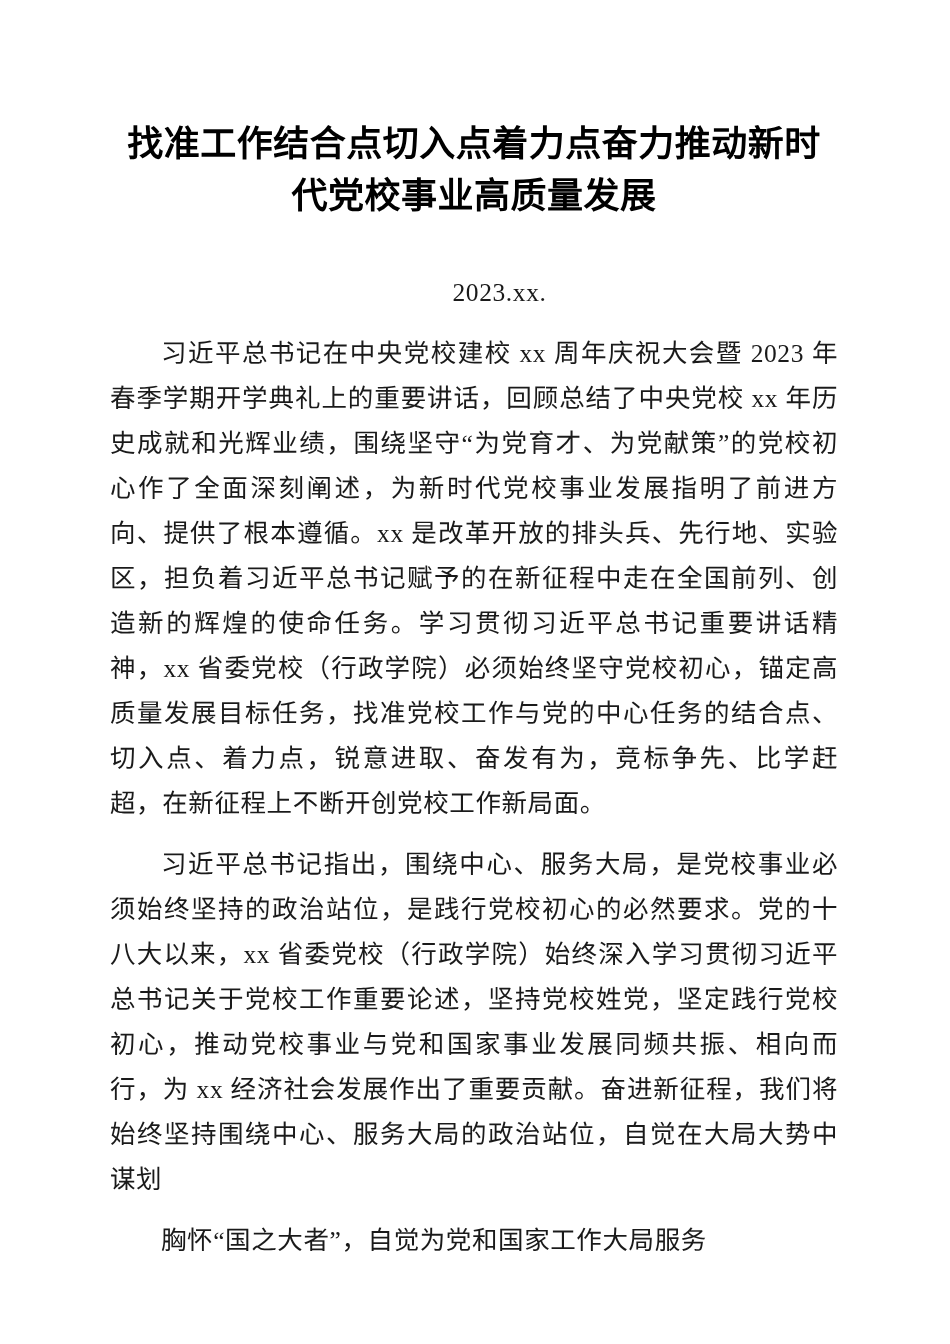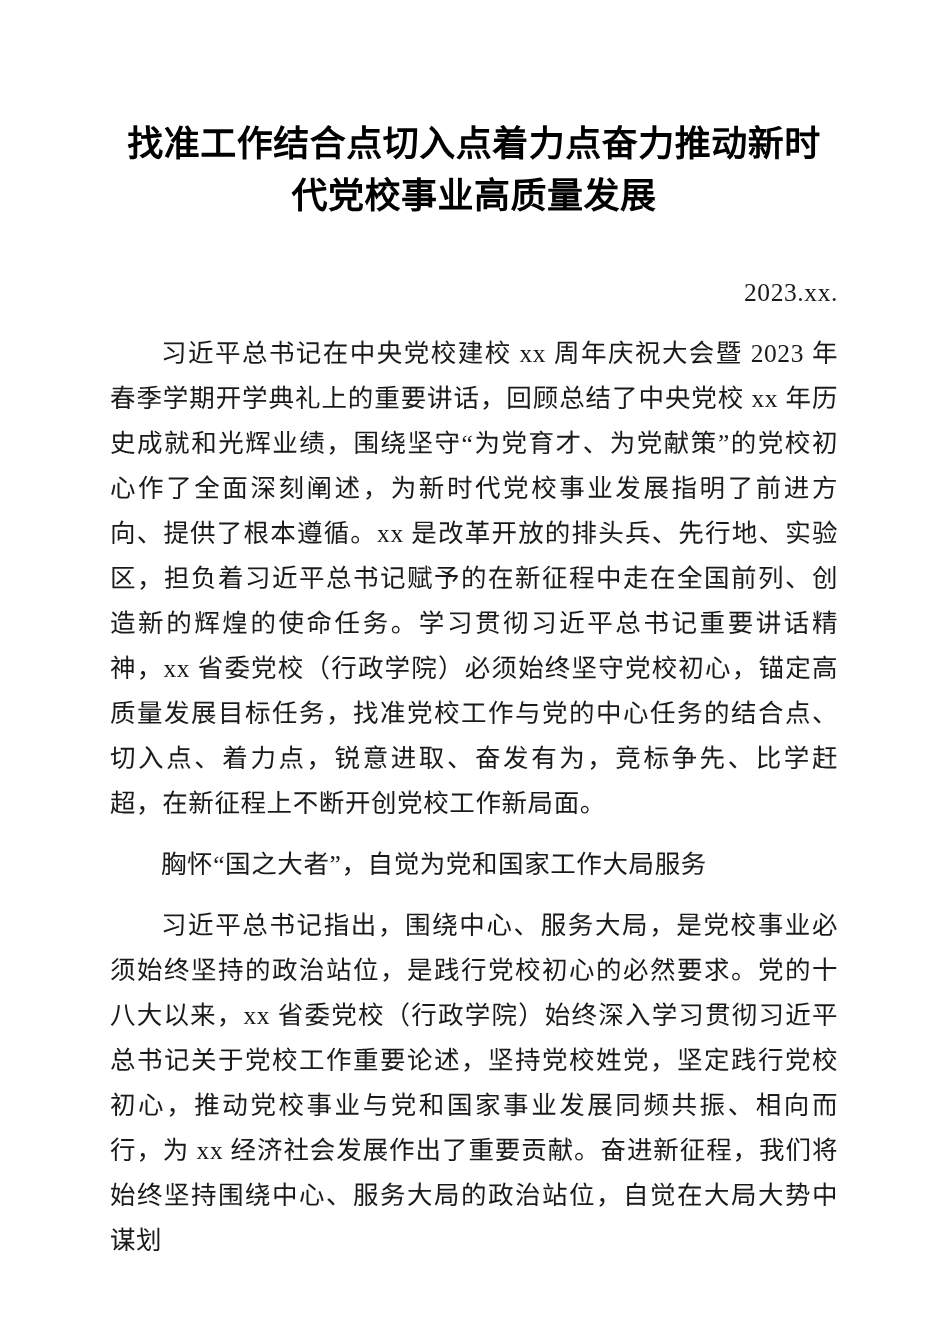--- a/index.html
+++ b/index.html
@@ -57,21 +57,21 @@
     letter-spacing: 0.6px;
     word-break: break-all;
   }
 
   .para + .para {
     margin-top: 16px;
   }
 
   
   .para.short {
-    text-align: right;
+    text-align: center;
   }
 
   
   .para.subhead {
     text-align: left;
   }
 </style>
 </head>
 <body>
 
@@ -81,19 +81,19 @@
     <h1 class="doc-title">
       <span>找准工作结合点切入点着力点奋力推动新时代</span><span>党校事业高质量发展</span>
     </h1>
 
     <div class="doc-content">
 
       <p class="para short">2023.xx.</p>
 
       <p class="para">习近平总书记在中央党校建校 xx 周年庆祝大会暨 2023 年春季学期开学典礼上的重要讲话，回顾总结了中央党校 xx 年历史成就和光辉业绩，围绕坚守“为党育才、为党献策”的党校初心作了全面深刻阐述，为新时代党校事业发展指明了前进方向、提供了根本遵循。xx 是改革开放的排头兵、先行地、实验区，担负着习近平总书记赋予的在新征程中走在全国前列、创造新的辉煌的使命任务。学习贯彻习近平总书记重要讲话精神，xx 省委党校（行政学院）必须始终坚守党校初心，锚定高质量发展目标任务，找准党校工作与党的中心任务的结合点、切入点、着力点，锐意进取、奋发有为，竞标争先、比学赶超，在新征程上不断开创党校工作新局面。</p>
 
+      <p class="para">习近平总书记指出，围绕中心、服务大局，是党校事业必须始终坚持的政治站位，是践行党校初心的必然要求。党的十八大以来，xx 省委党校（行政学院）始终深入学习贯彻习近平总书记关于党校工作重要论述，坚持党校姓党，坚定践行党校初心，推动党校事业与党和国家事业发展同频共振、相向而行，为 xx 经济社会发展作出了重要贡献。奋进新征程，我们将始终坚持围绕中心、服务大局的政治站位，自觉在大局大势中谋划</p>
+
       <p class="para subhead">胸怀“国之大者”，自觉为党和国家工作大局服务</p>
-
-      <p class="para">习近平总书记指出，围绕中心、服务大局，是党校事业必须始终坚持的政治站位，是践行党校初心的必然要求。党的十八大以来，xx 省委党校（行政学院）始终深入学习贯彻习近平总书记关于党校工作重要论述，坚持党校姓党，坚定践行党校初心，推动党校事业与党和国家事业发展同频共振、相向而行，为 xx 经济社会发展作出了重要贡献。奋进新征程，我们将始终坚持围绕中心、服务大局的政治站位，自觉在大局大势中谋划</p>
 
     </div>
   </div>
 </div>
 
 </body></html>

